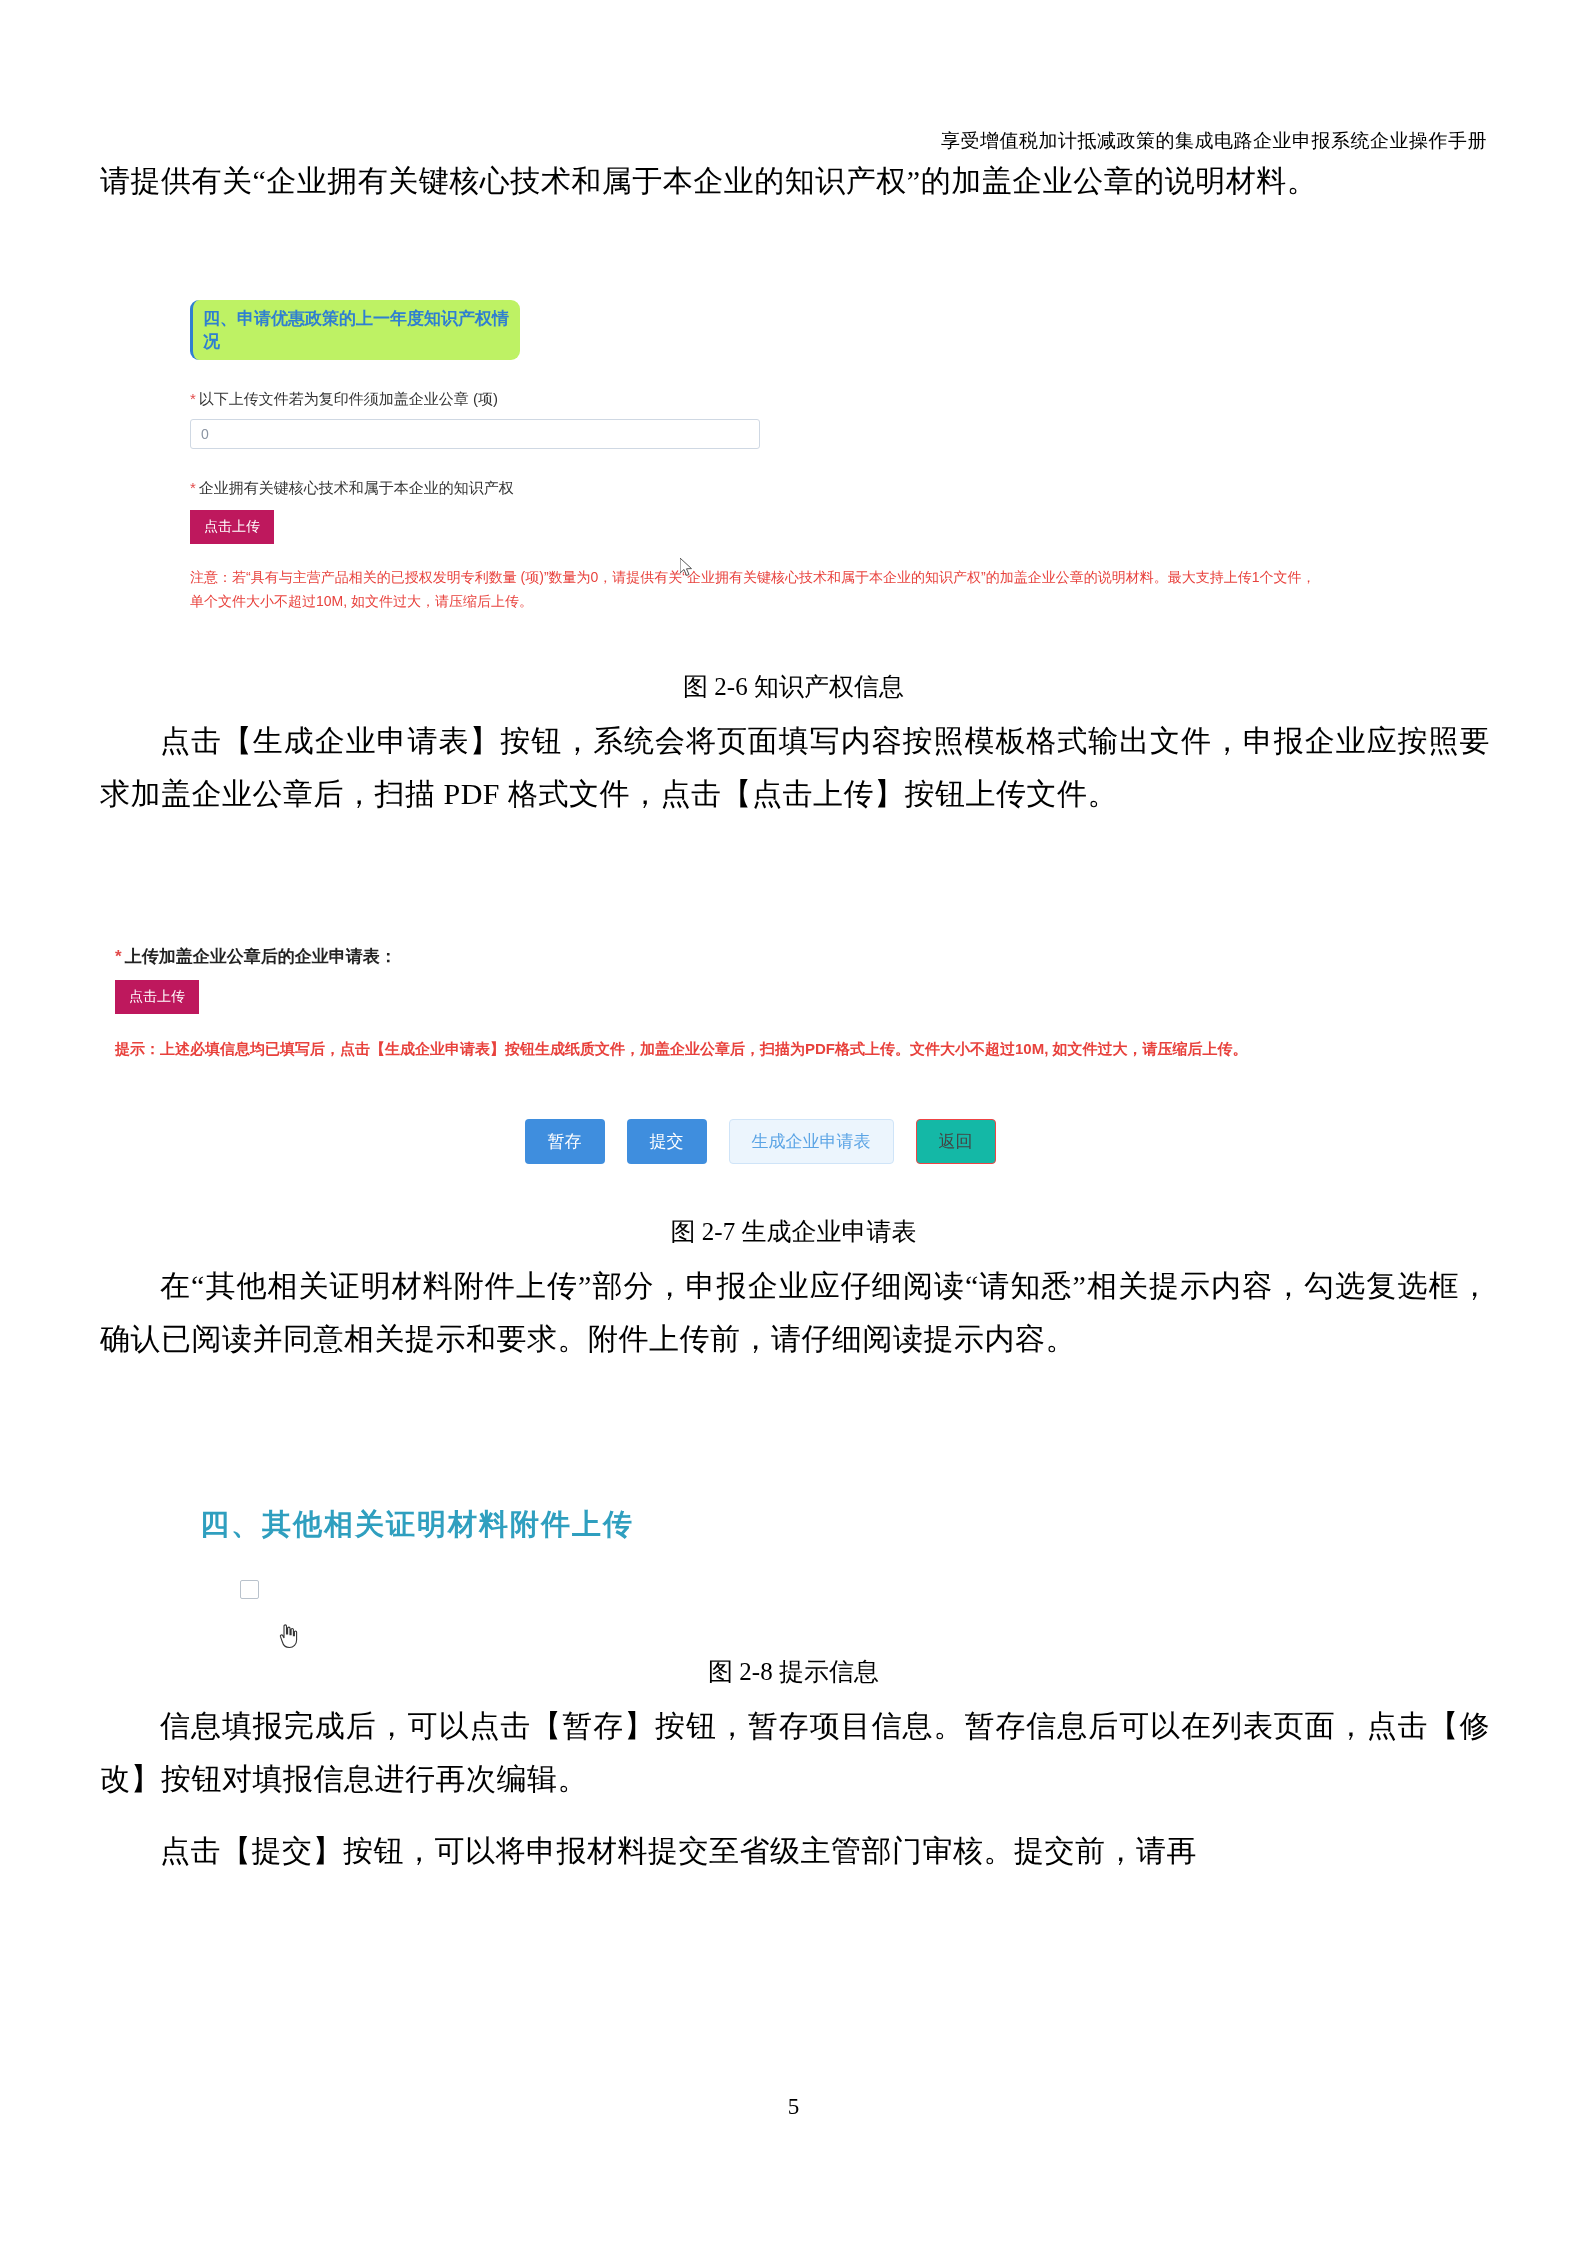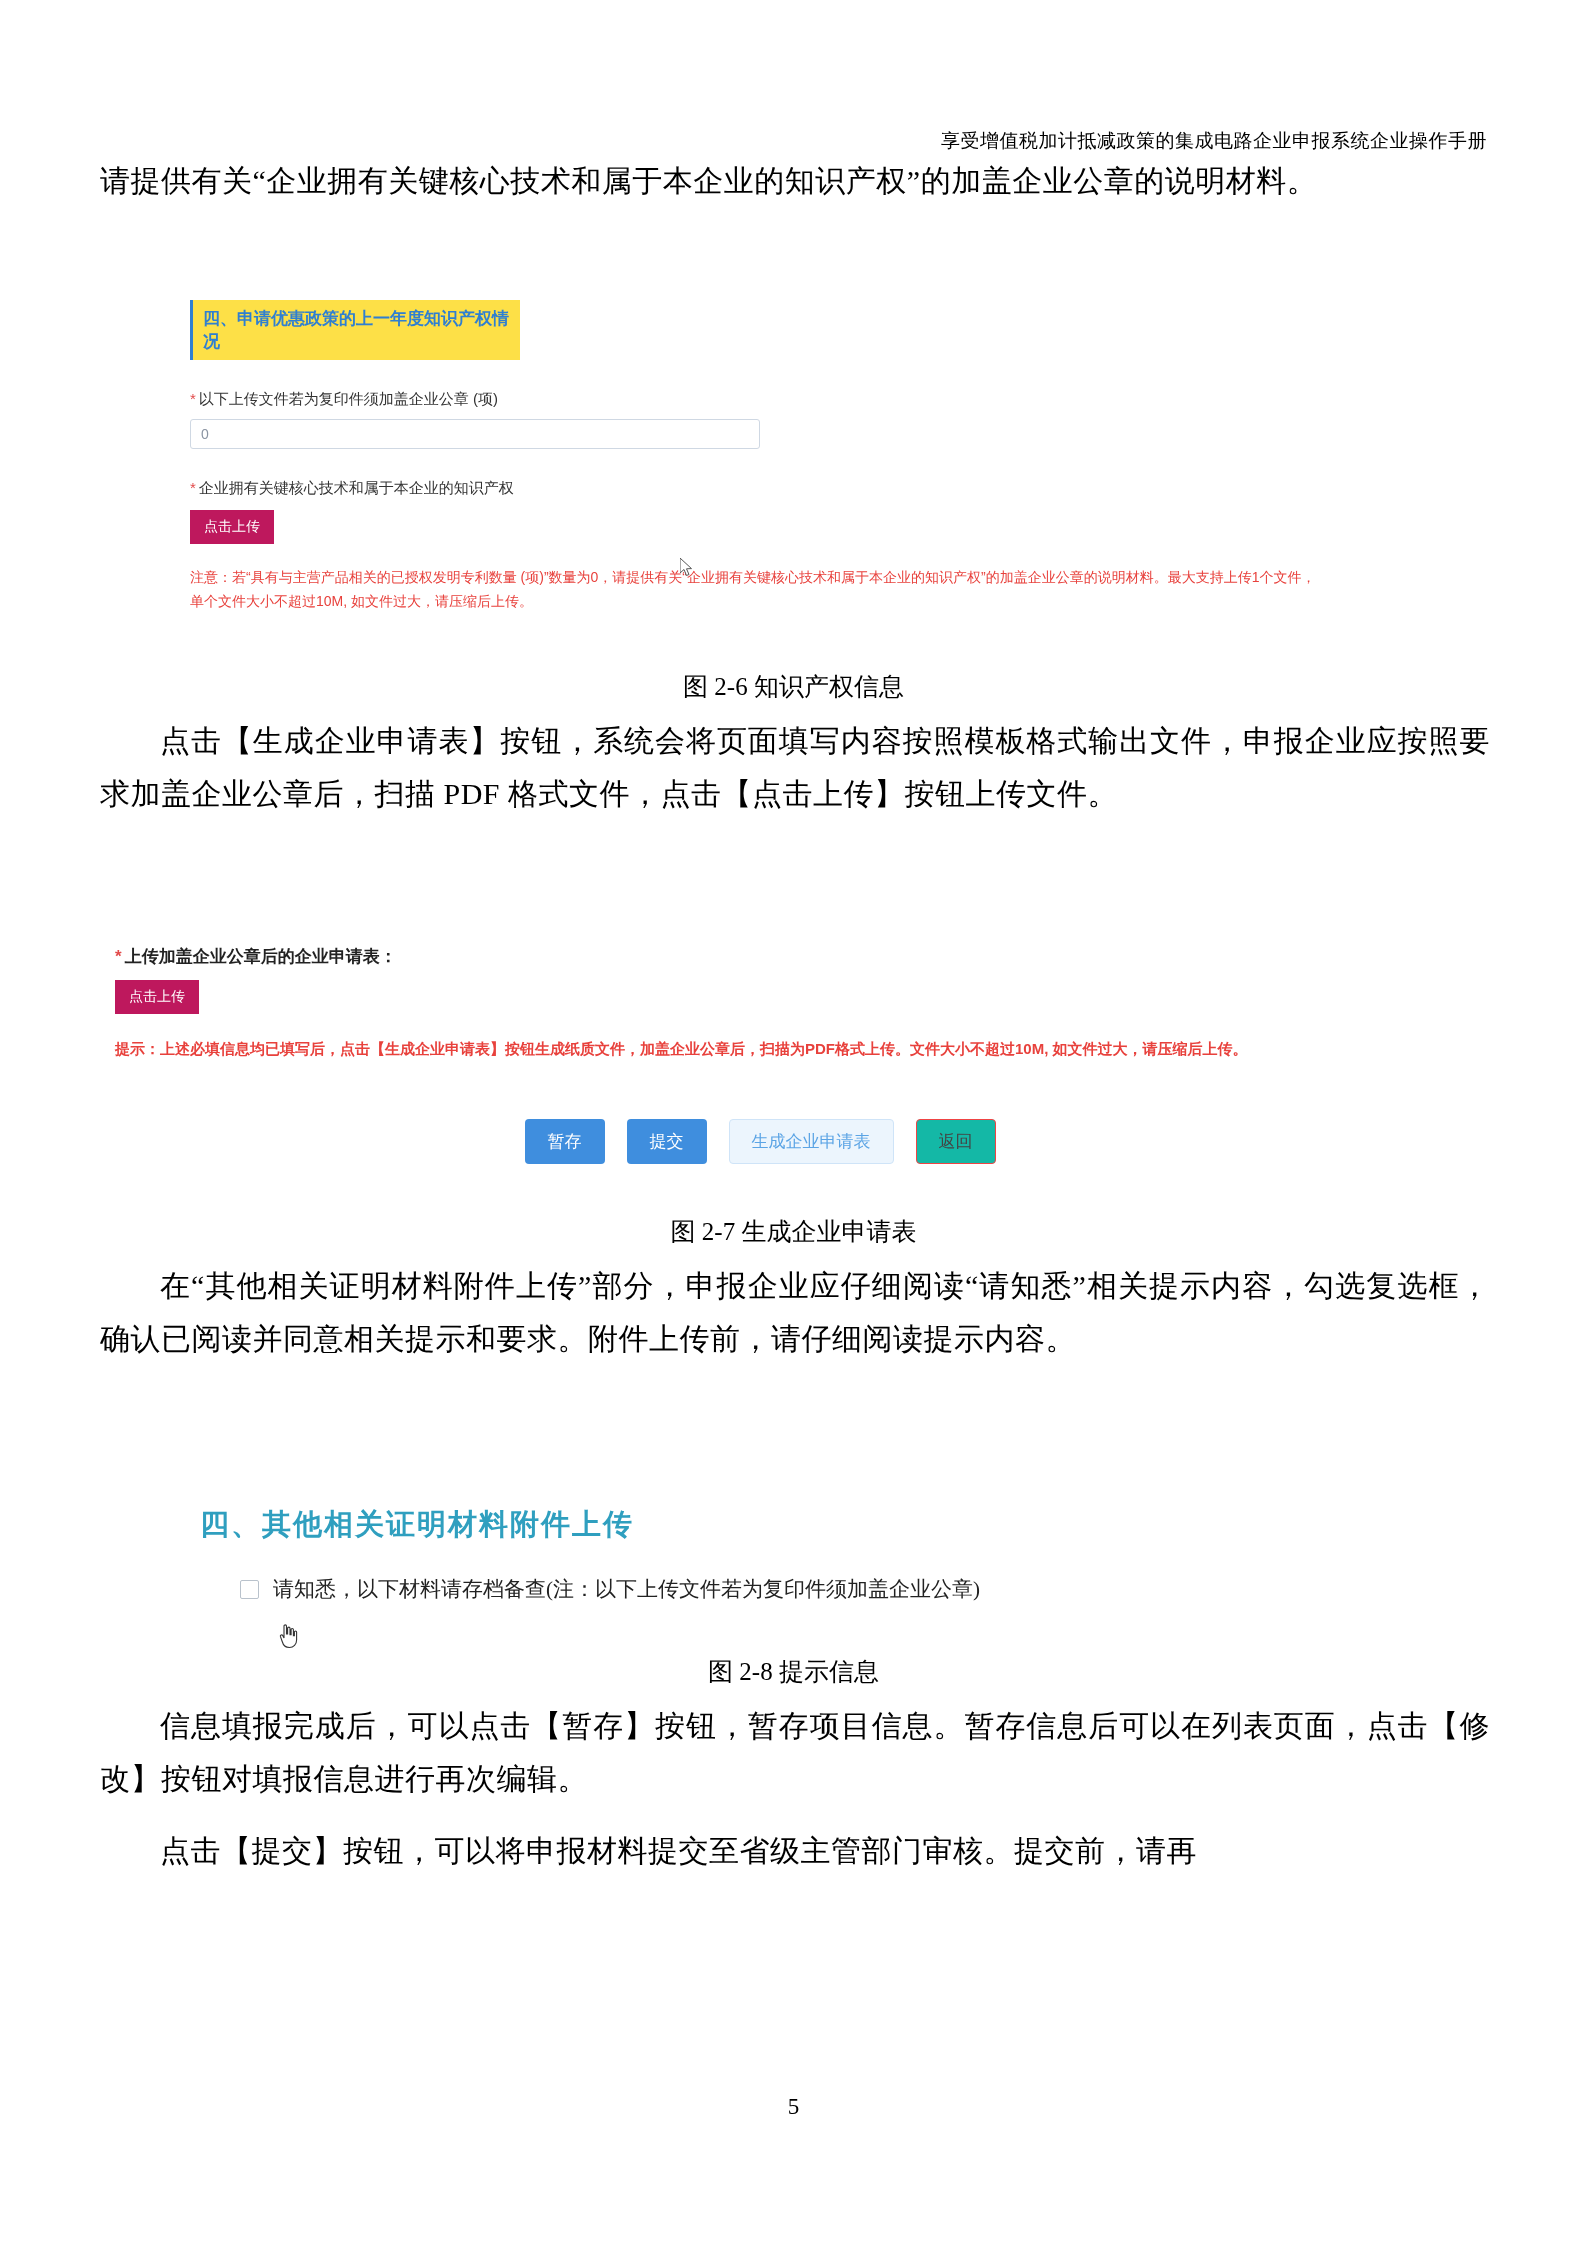--- a/index.html
+++ b/index.html
@@ -53,25 +53,26 @@
     position: absolute;
     top: 300px;
     left: 190px;
     width: 1200px;
     font-family: "Liberation Sans", "DejaVu Sans", sans-serif;
   }
   .fig26-title {
     color: #2f7fd1;
     font-size: 17px;
     font-weight: bold;
-    background: #fde047;
+    background: #bef264;
     padding: 7px 10px;
     border-left: 3px solid #2f7fd1;
     width: 330px;
     box-sizing: border-box;
+    border-radius: 9px;
   }
   .field-label {
     font-size: 15px;
     color: #333;
     margin-top: 30px;
   }
   .req-star {
     color: #e24a4a;
     margin-right: 3px;
   }
@@ -308,21 +309,20 @@
 
   <div class="fig-caption cap27">图 2-7  生成企业申请表</div>
 
   <p class="body-text block-para indent para-3">在“其他相关证明材料附件上传”部分，申报企业应仔细阅读“请知悉”相关提示内容，勾选复选框，确认已阅读并同意相关提示和要求。附件上传前，请仔细阅读提示内容。</p>
 
   <div class="fig28">
     <div class="fig28-title">四、其他相关证明材料附件上传</div>
     <div style="position:relative;">
       <div class="checkbox-row">
         <span class="checkbox-box"></span>
-        <span class="checkbox-text">请知悉，以下材料请存档备查(注：以下上传文件若为复印件须加盖企业公章)</span>
       </div>
       <span class="hand-cursor">
         <svg width="22" height="26" viewBox="0 0 22 26">
           <path d="M6 3 C6 1.5 8.5 1.5 8.5 3 L8.5 11 L9.6 11 L9.6 5.2 C9.6 3.8 12 3.8 12 5.2 L12 11.6 L13.1 11.6 L13.1 6.5 C13.1 5.1 15.4 5.1 15.4 6.5 L15.4 12.6 L16.4 12.6 L16.4 9 C16.4 7.7 18.6 7.7 18.6 9 L18.6 17 C18.6 21.5 15.5 24.5 11.5 24.5 C7.5 24.5 5 21.5 4.2 18.5 L2.4 13.4 C2 12.1 4 11.2 4.7 12.5 L6 15 Z" fill="#ffffff" stroke="#333" stroke-width="1.1"></path>
         </svg>
       </span>
     </div>
   </div>
 
   <div class="fig-caption cap28">图 2-8  提示信息</div>

